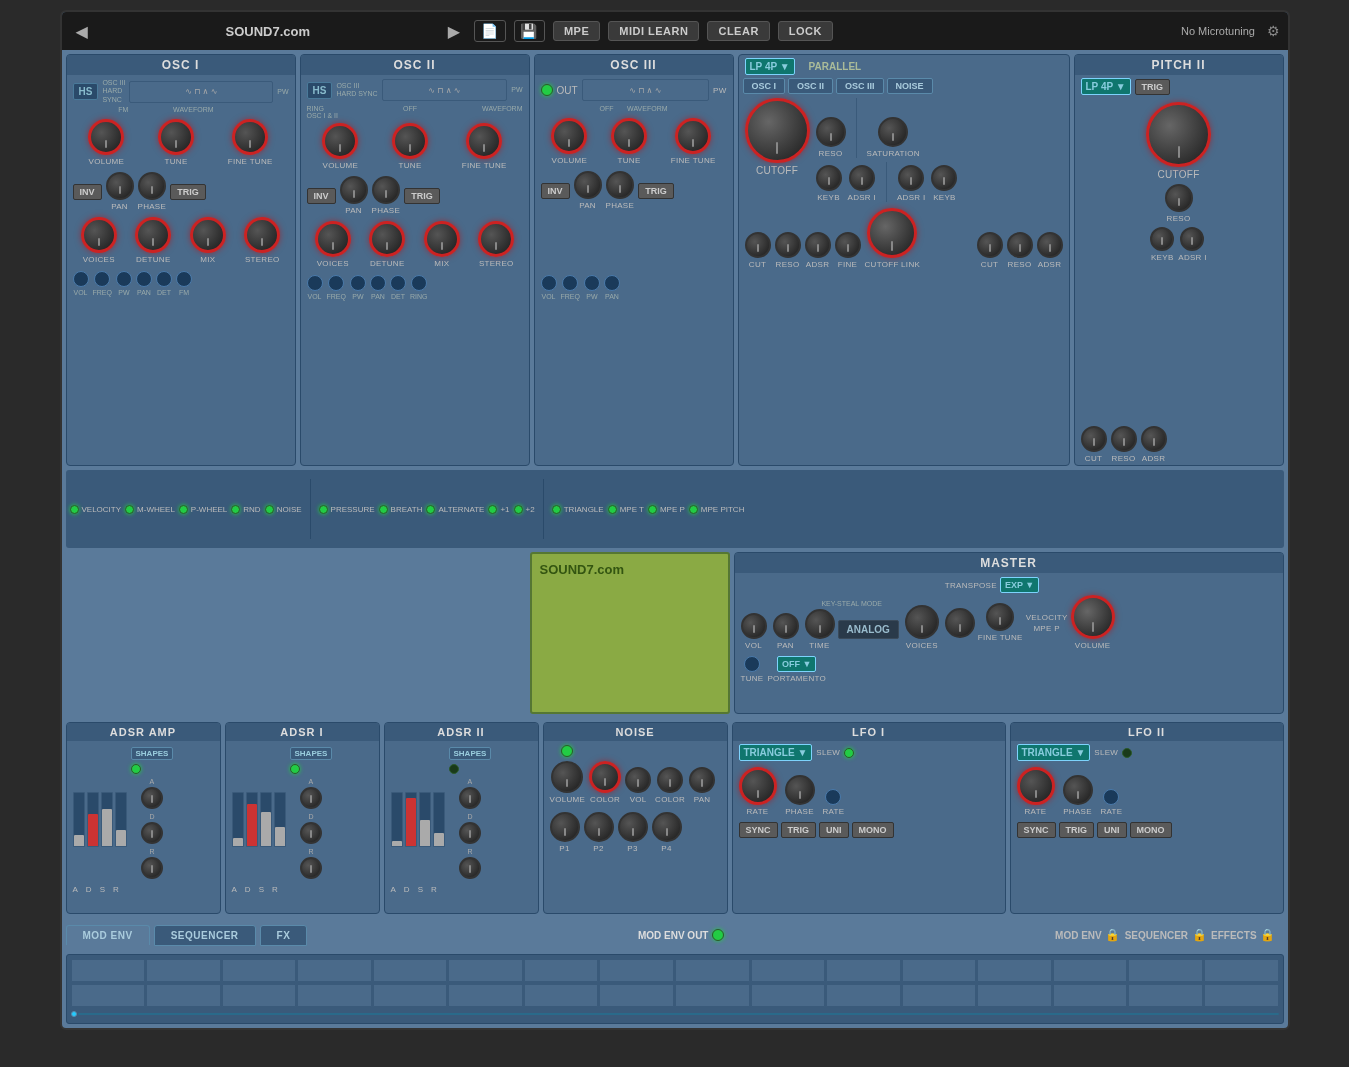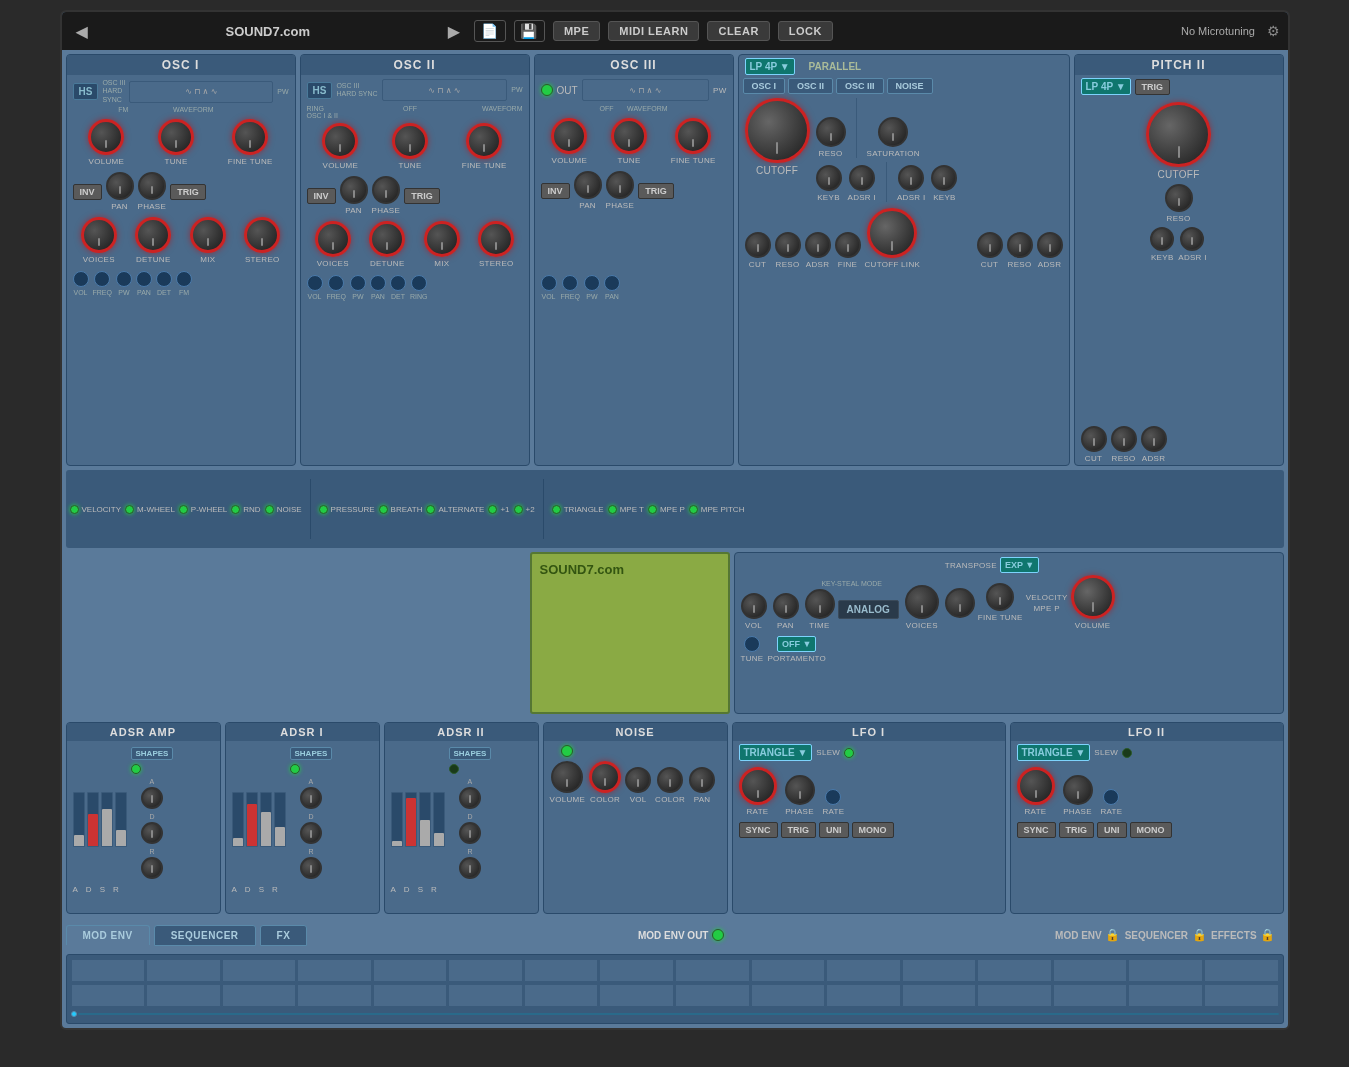--- a/index.html
+++ b/index.html
@@ -1092,20 +1092,21 @@
 
     <div class="row3">
 
       <div style="width:460px;"></div>
 
       <div class="display-panel">
         <div class="display-brand">SOUND7.com</div>
       </div>
 
       <div class="panel master-panel">
+        <div class="panel-title">MASTER</div>
         <div style="display:flex; padding:4px 6px; gap:6px; align-items:flex-end;">
           <div class="knob-container">
             <div class="knob" style="width:26px;height:26px;">
                 <div class="knob-indicator"></div>
               </div>
             <span class="knob-label">VOL</span>
           </div>
           <div class="knob-container">
             <div class="knob" style="width:26px;height:26px;">
                 <div class="knob-indicator"></div>
@@ -1355,20 +1356,46 @@
               </div>
             <span class="knob-label">COLOR</span>
           </div>
           <div class="knob-container">
             <div class="knob" style="width:26px;height:26px;">
                 <div class="knob-indicator"></div>
               </div>
             <span class="knob-label">PAN</span>
           </div>
         </div>
+        <div style="display:flex; padding:4px 6px; gap:4px; align-items:flex-end;">
+          <div class="knob-container">
+            <div class="knob" style="width:30px;height:30px;">
+                <div class="knob-indicator"></div>
+              </div>
+            <span class="knob-label">P1</span>
+          </div>
+          <div class="knob-container">
+            <div class="knob" style="width:30px;height:30px;">
+                <div class="knob-indicator"></div>
+              </div>
+            <span class="knob-label">P2</span>
+          </div>
+          <div class="knob-container">
+            <div class="knob" style="width:30px;height:30px;">
+                <div class="knob-indicator"></div>
+              </div>
+            <span class="knob-label">P3</span>
+          </div>
+          <div class="knob-container">
+            <div class="knob" style="width:30px;height:30px;">
+                <div class="knob-indicator"></div>
+              </div>
+            <span class="knob-label">P4</span>
+          </div>
+        </div>
       </div>
 
       <div class="lfo-panel">
         <div class="section-title">LFO I</div>
         <div style="display:flex; padding:3px 6px; gap:4px; align-items:center;">
           <span class="filter-select">TRIANGLE ▼</span>
           <span class="knob-label">SLEW</span>
           <div class="led-dot active" style="width:10px;height:10px;"></div>
         </div>
         <div style="display:flex; padding:3px 6px; gap:8px; align-items:flex-end;">

